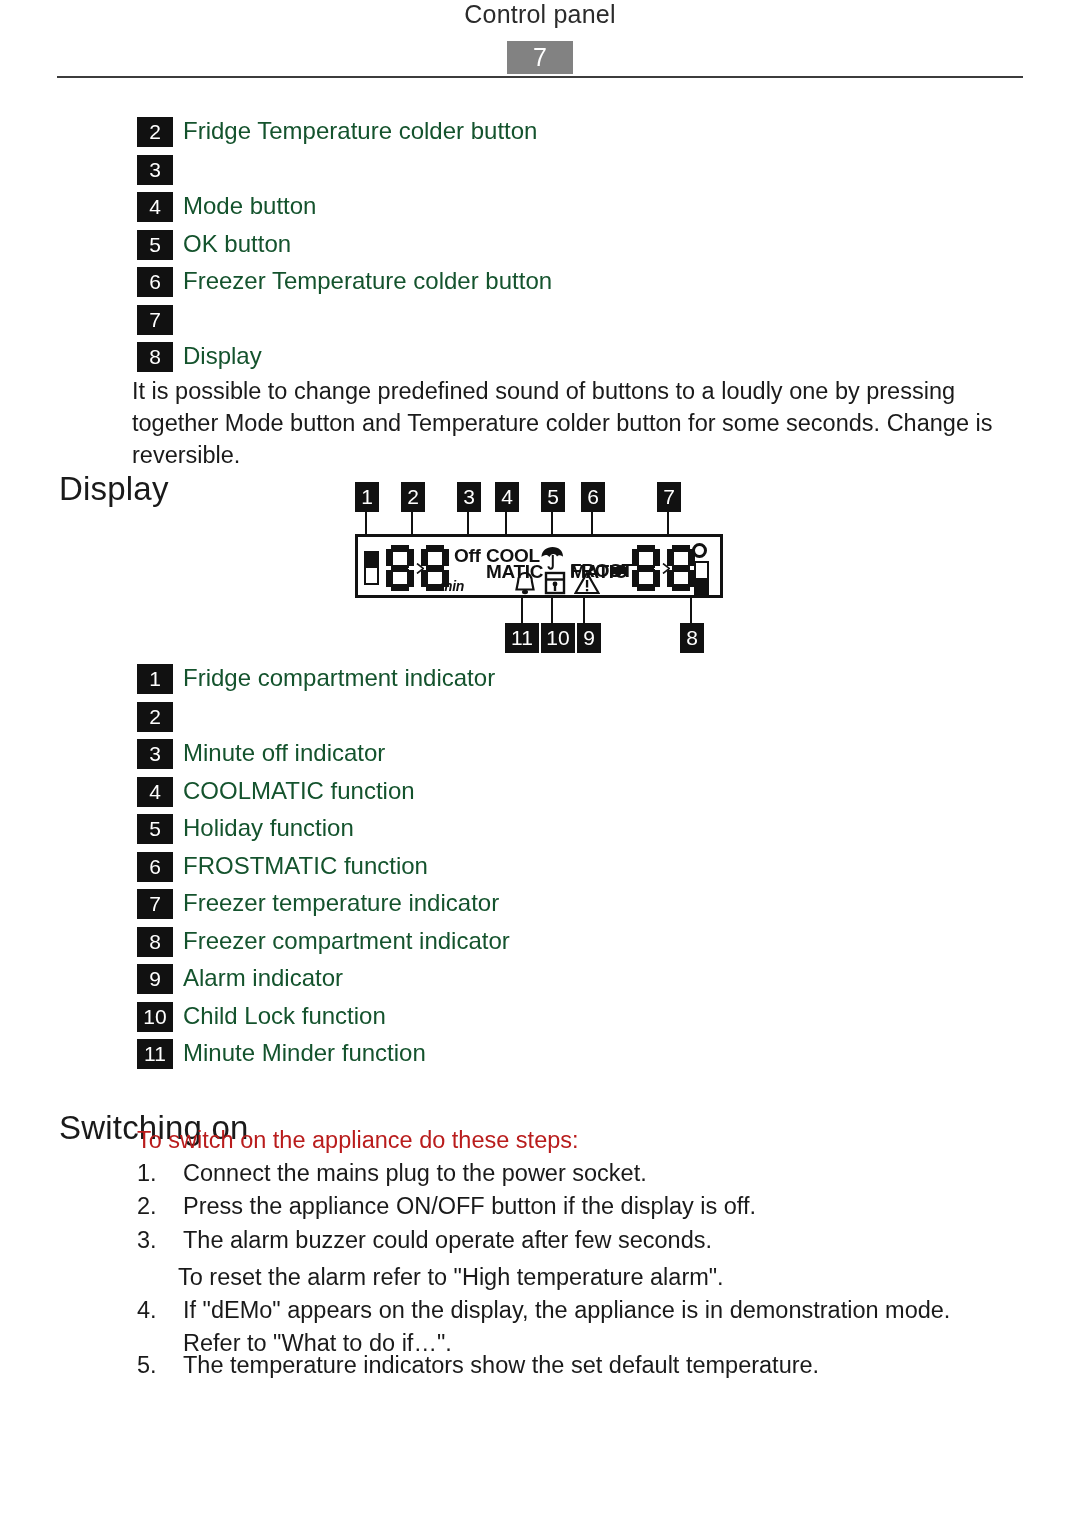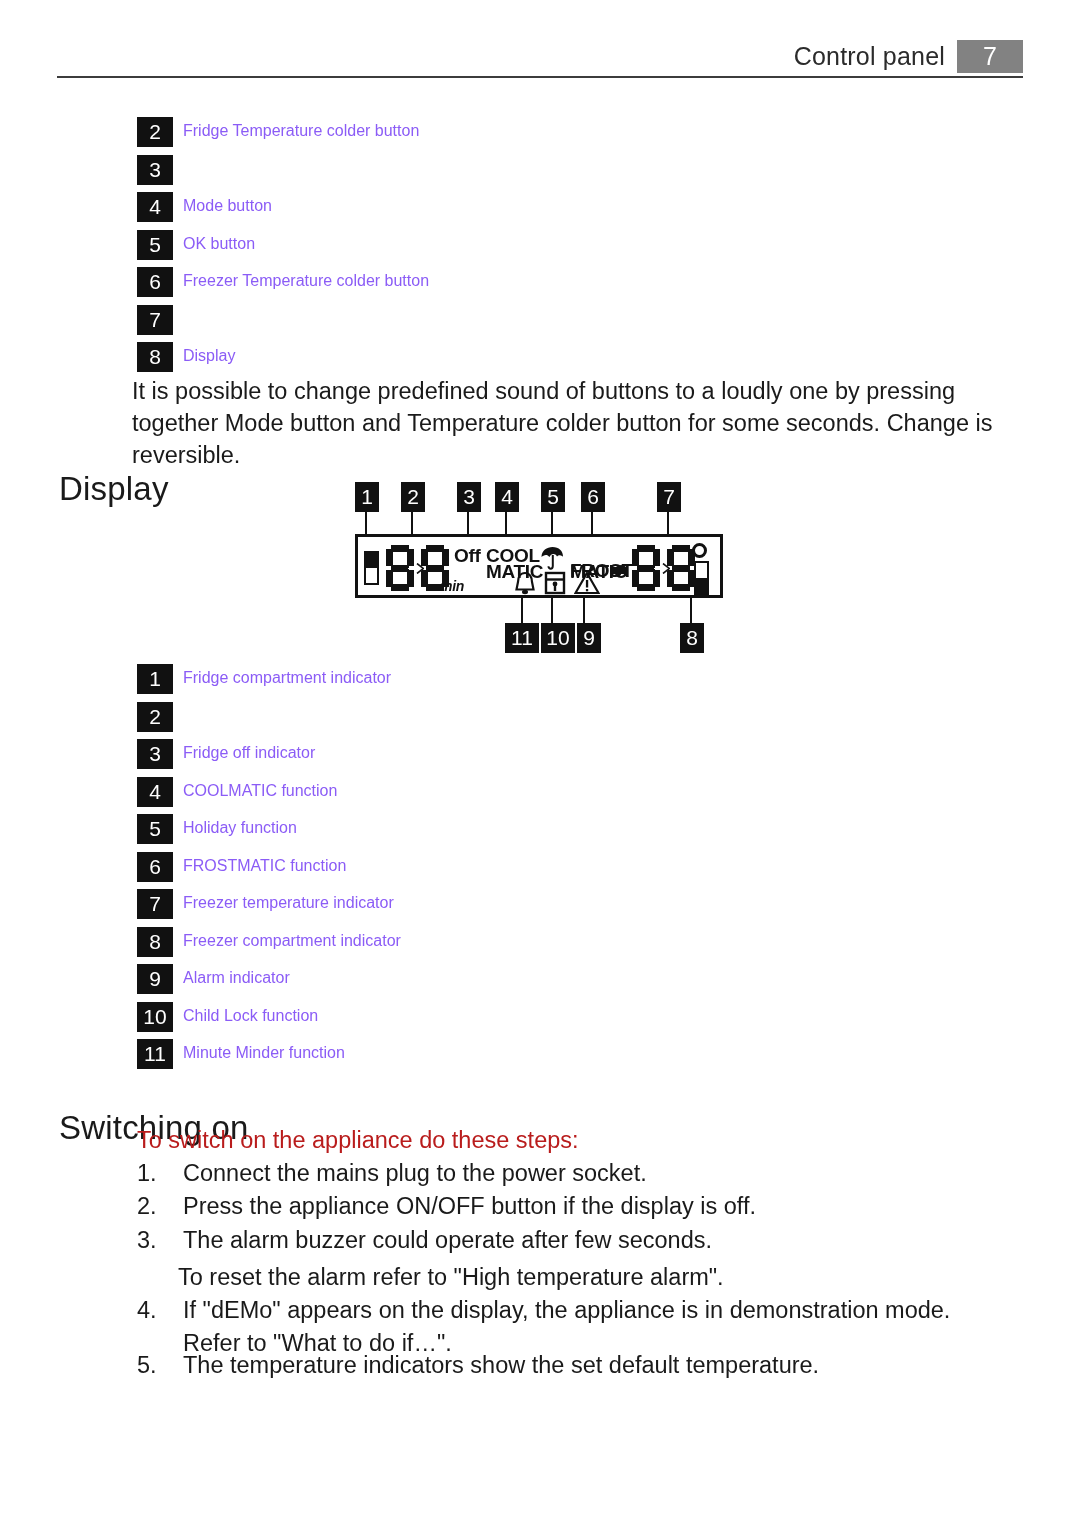--- a/index.html
+++ b/index.html
@@ -27,20 +27,21 @@
     right: 57px;
     top: 38px;
     height: 38px;
   }
   .header-inner {
     display: flex;
     align-items: center;
     justify-content: flex-end;
     gap: 12px;
     height: 36px;
+    flex-direction: column;
   }
   .header-title {
     font-size: 25px;
     letter-spacing: 0.2px;
     color: #2b2b2b;
   }
   .page-number {
     background: #828282;
     color: #ffffff;
     font-size: 25px;
@@ -79,24 +80,24 @@
     color: #ffffff;
     font-size: 21px;
     width: 36px;
     height: 30px;
     line-height: 30px;
     text-align: center;
     flex: 0 0 36px;
     margin-top: 3px;
   }
   .legend-label {
-    font-size: 16px;
+    font-size: 24px;
     line-height: 34px;
     margin-left: 10px;
-    color: #8b5cf6;
+    color: #14532d;
     white-space: nowrap;
   }
 
   .para {
     position: absolute;
     left: 132px;
     width: 870px;
     font-size: 23.5px;
     line-height: 32px;
   }
@@ -416,21 +417,21 @@
   <div class="legend-list" id="disp-legend" style="top:661px;">
       <div class="legend-row">
         <div class="legend-num">1</div>
         <div class="legend-label">Fridge compartment indicator</div>
       </div>
       <div class="legend-row">
         <div class="legend-num">2</div>
       </div>
       <div class="legend-row">
         <div class="legend-num">3</div>
-        <div class="legend-label">Fridge off indicator</div>
+        <div class="legend-label">Minute off indicator</div>
       </div>
       <div class="legend-row">
         <div class="legend-num">4</div>
         <div class="legend-label">COOLMATIC function</div>
       </div>
       <div class="legend-row">
         <div class="legend-num">5</div>
         <div class="legend-label">Holiday function</div>
       </div>
       <div class="legend-row">

